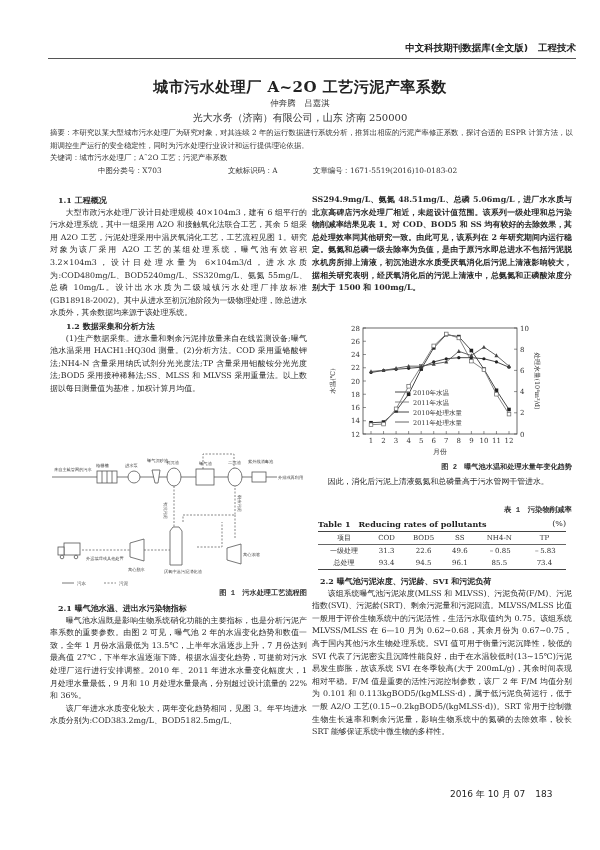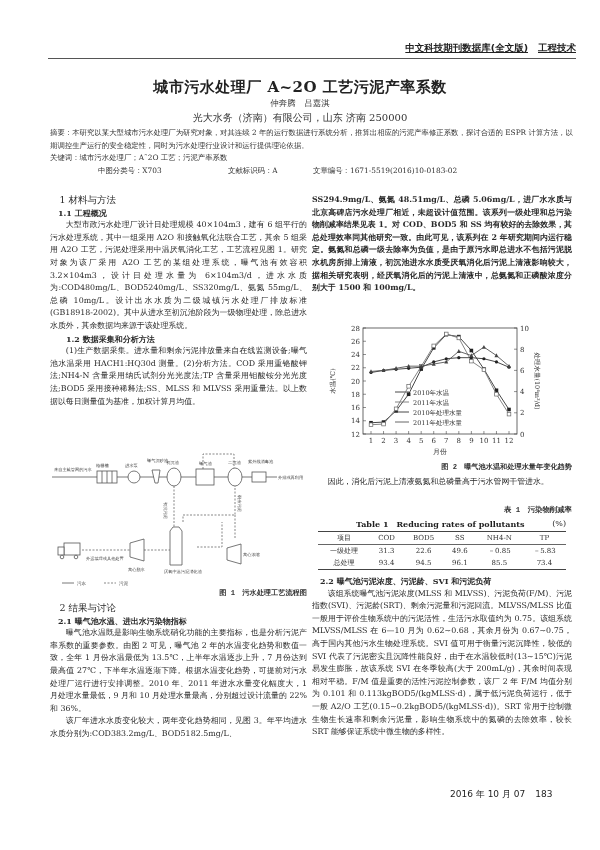--- a/index.html
+++ b/index.html
@@ -1,20 +1,20 @@
 <!DOCTYPE html>
 <html><head>
 <meta charset="utf-8">
 <style>
   html, body { margin:0; padding:0; background:#ffffff; }
   body { width:600px; height:850px; position:relative; overflow:hidden;
          font-family:"DejaVu Serif","Liberation Serif",serif; color:#222; }
   .abs { position:absolute; }
   .hdr { left:48px; top:42px; width:528px; height:16px; border-bottom:1.5px solid #555;
-         font-family:"DejaVu Sans","Liberation Sans",sans-serif; font-size:9.5px; text-align:right; font-weight:bold; color:#222;text-decoration:underline; }
+         font-family:"DejaVu Sans","Liberation Sans",sans-serif; font-size:9.5px; text-align:right; font-weight:bold; color:#222; }
   .hdr span { margin-left:10px; }
   .title { left:0; top:78px; width:600px; text-align:center; font-size:15px; font-weight:bold; color:#222; letter-spacing:0.5px; }
   .authors { left:0; top:98px; width:600px; text-align:center; font-size:8.5px; color:#333; }
   .affil { left:0; top:111px; width:600px; text-align:center; font-size:10px; color:#333; }
   .abstract { left:50px; top:127px; width:526px; font-size:7.4px; line-height:12.5px; color:#333; }
   .col { font-size:7.9px; line-height:12.6px; color:#2a2a2a; text-align:justify; }
   .colL { left:50px; width:257px; }
   .colR { left:312px; width:260px; }
   .h1 { font-size:9.5px; }
   .h2 { font-size:8px;font-weight:bold; }
@@ -42,21 +42,20 @@
   <div>摘要：本研究以某大型城市污水处理厂为研究对象，对其连续 2 年的运行数据进行系统分析，推算出相应的污泥产率修正系数，探讨合适的 ESPR 计算方法，以期调控生产运行的安全稳定性，同时为污水处理行业设计和运行提供理论依据。</div>
   <div>关键词：城市污水处理厂；A˜2O 工艺；污泥产率系数</div>
   <div style="display:flex;">
     <span style="width:130px;margin-left:48px;">中图分类号：X703</span>
     <span style="width:85px;">文献标识码：A</span>
     <span>文章编号：1671-5519(2016)10-0183-02</span>
   </div>
 </div>
 
 <div class="abs col colL" style="top:194px;">
-  <div class="h1 indent" style="text-indent:1em;">1 材料与方法</div>
   <div class="h2" style="text-indent:1em;">1.1 工程概况</div>
   <div class="indent">大型市政污水处理厂设计日处理规模 40×104m3，建有 6 组平行的污水处理系统，其中一组采用 A2O 和接触氧化法联合工艺，其余 5 组采用 A2O 工艺，污泥处理采用中温厌氧消化工艺，工艺流程见图 1。研究对象为该厂采用 A2O 工艺的某组处理系统，曝气池有效容积 3.2×104m3，设计日处理水量为 6×104m3/d，进水水质为:COD480mg/L、BOD5240mg/L、SS320mg/L、氨氮 55mg/L、总磷 10mg/L。设计出水水质为二级城镇污水处理厂排放标准(GB18918-2002)。其中从进水至初沉池阶段为一级物理处理，除总进水水质外，其余数据均来源于该处理系统。</div>
   <div class="h2" style="text-indent:2em;">1.2 数据采集和分析方法</div>
   <div class="indent">(1)生产数据采集。进水量和剩余污泥排放量来自在线监测设备;曝气池水温采用 HACH1:HQ30d 测量。(2)分析方法。COD 采用重铬酸钾法;NH4-N 含量采用纳氏试剂分光光度法;TP 含量采用钼酸铵分光光度法;BOD5 采用接种稀释法;SS、MLSS 和 MLVSS 采用重量法。以上数据以每日测量值为基准，加权计算月均值。</div>
 </div>
 
 <div class="abs" style="left:52px; top:447px; width:255px; height:140px;">
   <svg width="255" height="140" viewBox="0 0 255 140" style="font-family:'DejaVu Sans',sans-serif;">
     <g stroke="#555" fill="none" stroke-width="0.8">
       <line x1="0" y1="30" x2="205" y2="30"></line>
@@ -111,21 +110,20 @@
       <line x1="10" y1="136" x2="22" y2="136" stroke="#555" stroke-width="0.8"></line>
       <text x="25" y="138">污水</text>
       <line x1="52" y1="136" x2="64" y2="136" stroke="#555" stroke-width="0.7" stroke-dasharray="2,1.5"></line>
       <text x="67" y="138">污泥</text>
     </g>
   </svg>
 </div>
 <div class="abs caption" style="left:50px; top:588px; width:257px;">图 1　污水处理工艺流程图</div>
 
 <div class="abs col colL" style="top:602px;">
-  <div class="h1" style="text-indent:1em;">2 结果与讨论</div>
   <div class="h2" style="text-indent:1em;">2.1 曝气池水温、进出水污染物指标</div>
   <div class="indent">曝气池水温既是影响生物系统硝化功能的主要指标，也是分析污泥产率系数的重要参数。由图 2 可见，曝气池 2 年的水温变化趋势和数值一致，全年 1 月份水温最低为 13.5℃，上半年水温逐步上升，7 月份达到最高值 27℃，下半年水温逐渐下降。根据水温变化趋势，可提前对污水处理厂运行进行安排调整。2010 年、2011 年进水水量变化幅度大，1 月处理水量最低，9 月和 10 月处理水量最高，分别超过设计流量的 22%和 36%。</div>
   <div class="indent">该厂年进水水质变化较大，两年变化趋势相同，见图 3。年平均进水水质分别为:COD383.2mg/L、BOD5182.5mg/L、</div>
 </div>
 
 <div class="abs col colR" style="top:194px;font-weight:bold;">
   <div>SS294.9mg/L、氨氮 48.51mg/L、总磷 5.06mg/L，进厂水水质与北京高碑店污水处理厂相近，未超设计值范围。该系列一级处理和总污染物削减率结果见表 1。对 COD、BOD5 和 SS 均有较好的去除效果，其总处理效率同其他研究一致。由此可见，该系列在 2 年研究期间内运行稳定。氨氮和总磷一级去除率为负值，是由于原污水即总进水不包括污泥脱水机房所排上清液，初沉池进水水质受厌氧消化后污泥上清液影响较大，据相关研究表明，经厌氧消化后的污泥上清液中，总氨氮和正磷酸浓度分别大于 1500 和 100mg/L。</div>
 </div>
 
 <div class="abs" style="left:325px; top:322px; width:230px; height:135px;">
@@ -251,21 +249,21 @@
     </svg>
 </div>
 <div class="abs caption" style="left:312px; top:462px; width:260px;">图 2　曝气池水温和处理水量年变化趋势</div>
 
 <div class="abs col colR" style="top:476px;">
   <div class="indent">因此，消化后污泥上清液氨氮和总磷量高于污水管网干管进水。</div>
 </div>
 
 <div class="abs caption" style="left:312px; top:505px; width:260px; font-size:7.4px;">表 1　污染物削减率</div>
 <div class="abs" style="left:318px; top:519px; width:248px; font-size:8px; font-weight:bold; font-family:'DejaVu Serif',serif;">
-  <span style="margin-left:38px;">Table 1　Reducing rates of pollutants</span>
+  <span style="">Table 1　Reducing rates of pollutants</span>
   <span style="float:right; font-weight:normal;">(%)</span>
 </div>
 <div class="abs" style="left:318px; top:531px;">
   <table class="t1">
     <thead>
         <tr>
       <th>项目</th>
       <th>COD</th>
       <th>BOD5</th>
       <th>SS</th>

